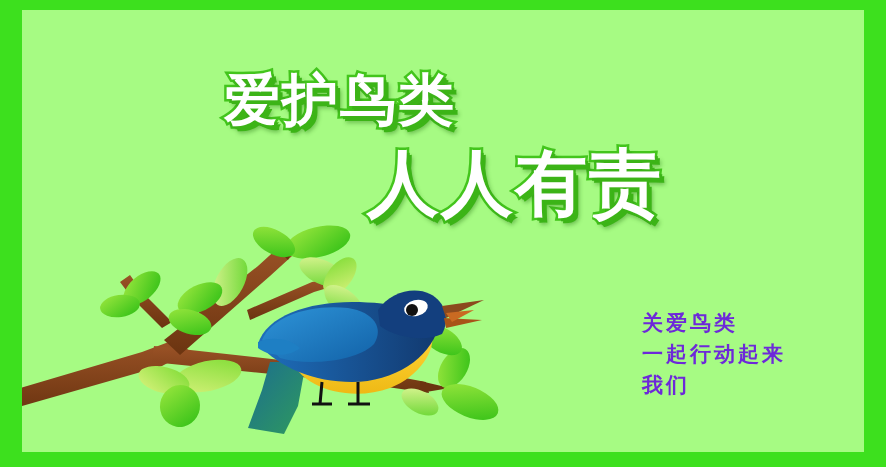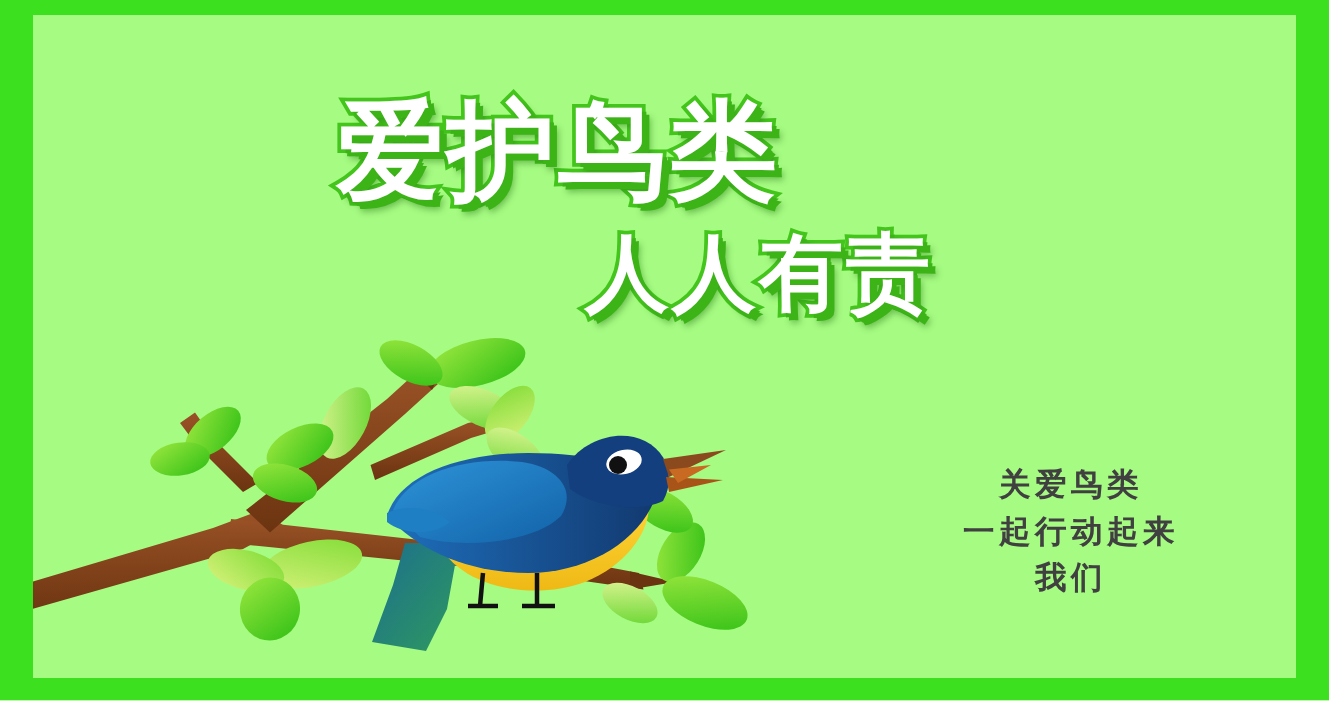--- a/index.html
+++ b/index.html
@@ -35,37 +35,36 @@
     -webkit-text-stroke: 5px #43C51C;
     paint-order: stroke fill;
     text-shadow:
        3px 3px 0 #3CB417,
        5px 5px 0 #3CB417,
        6px 7px 4px rgba(40,120,20,0.45);
   }
   #headline-1 {
     left: 202px;
     top: 46px;
-    font-size: 72px;
+    font-size: 56px;
     line-height: 88px;
   }
   #headline-2 {
     left: 345px;
     top: 129px;
-    font-size: 56px;
+    font-size: 72px;
     line-height: 88px;
-    margin-left: 23px;
   }
   
   #slogan {
     position: absolute;
     right: 78px;
     top: 298px;
-    text-align: center;
-    color: #404040;
+    text-align: left;
+    color: #6d28d9;
     font-size: 21px;
     line-height: 31px;
     font-weight: bold;
     letter-spacing: 3px;
     font-family: "DejaVu Sans", "Liberation Sans", sans-serif;
   }
   #slogan div { white-space: nowrap; }
   
   #illustration {
     position: absolute;

